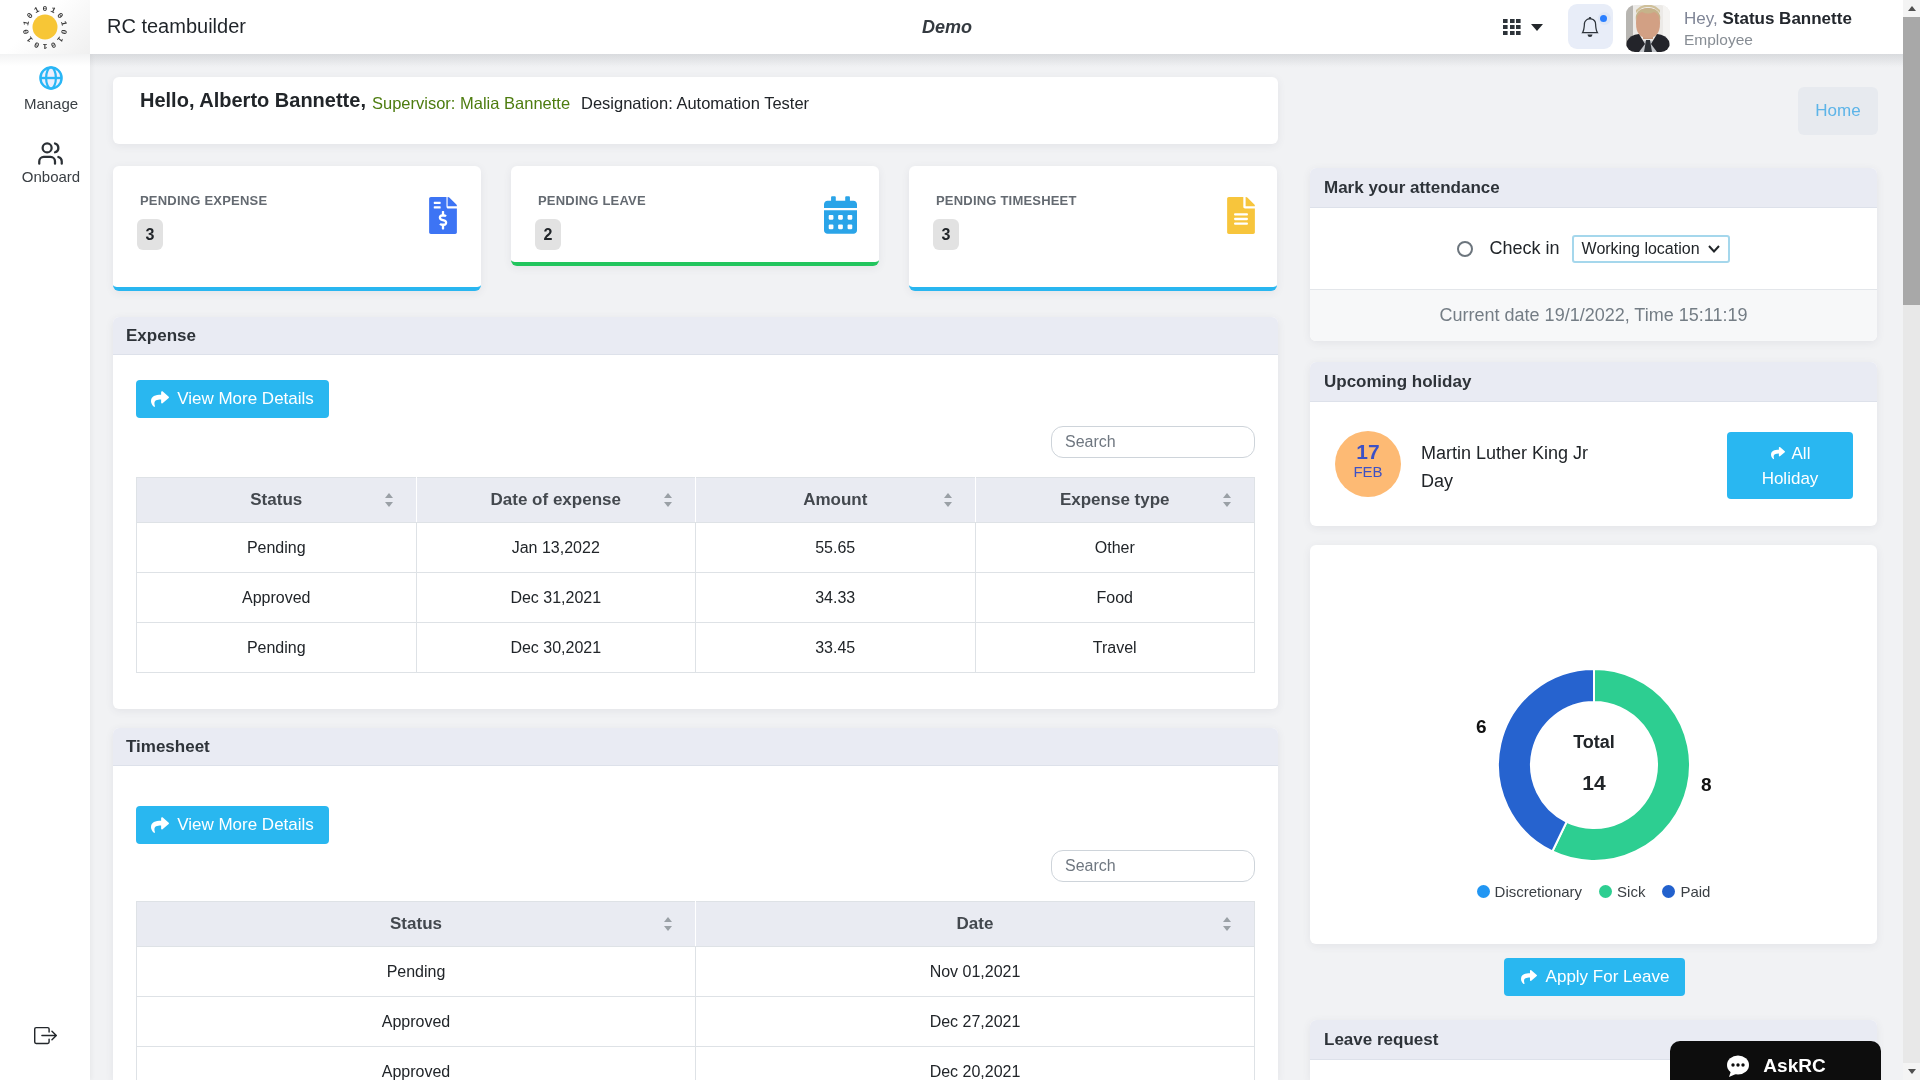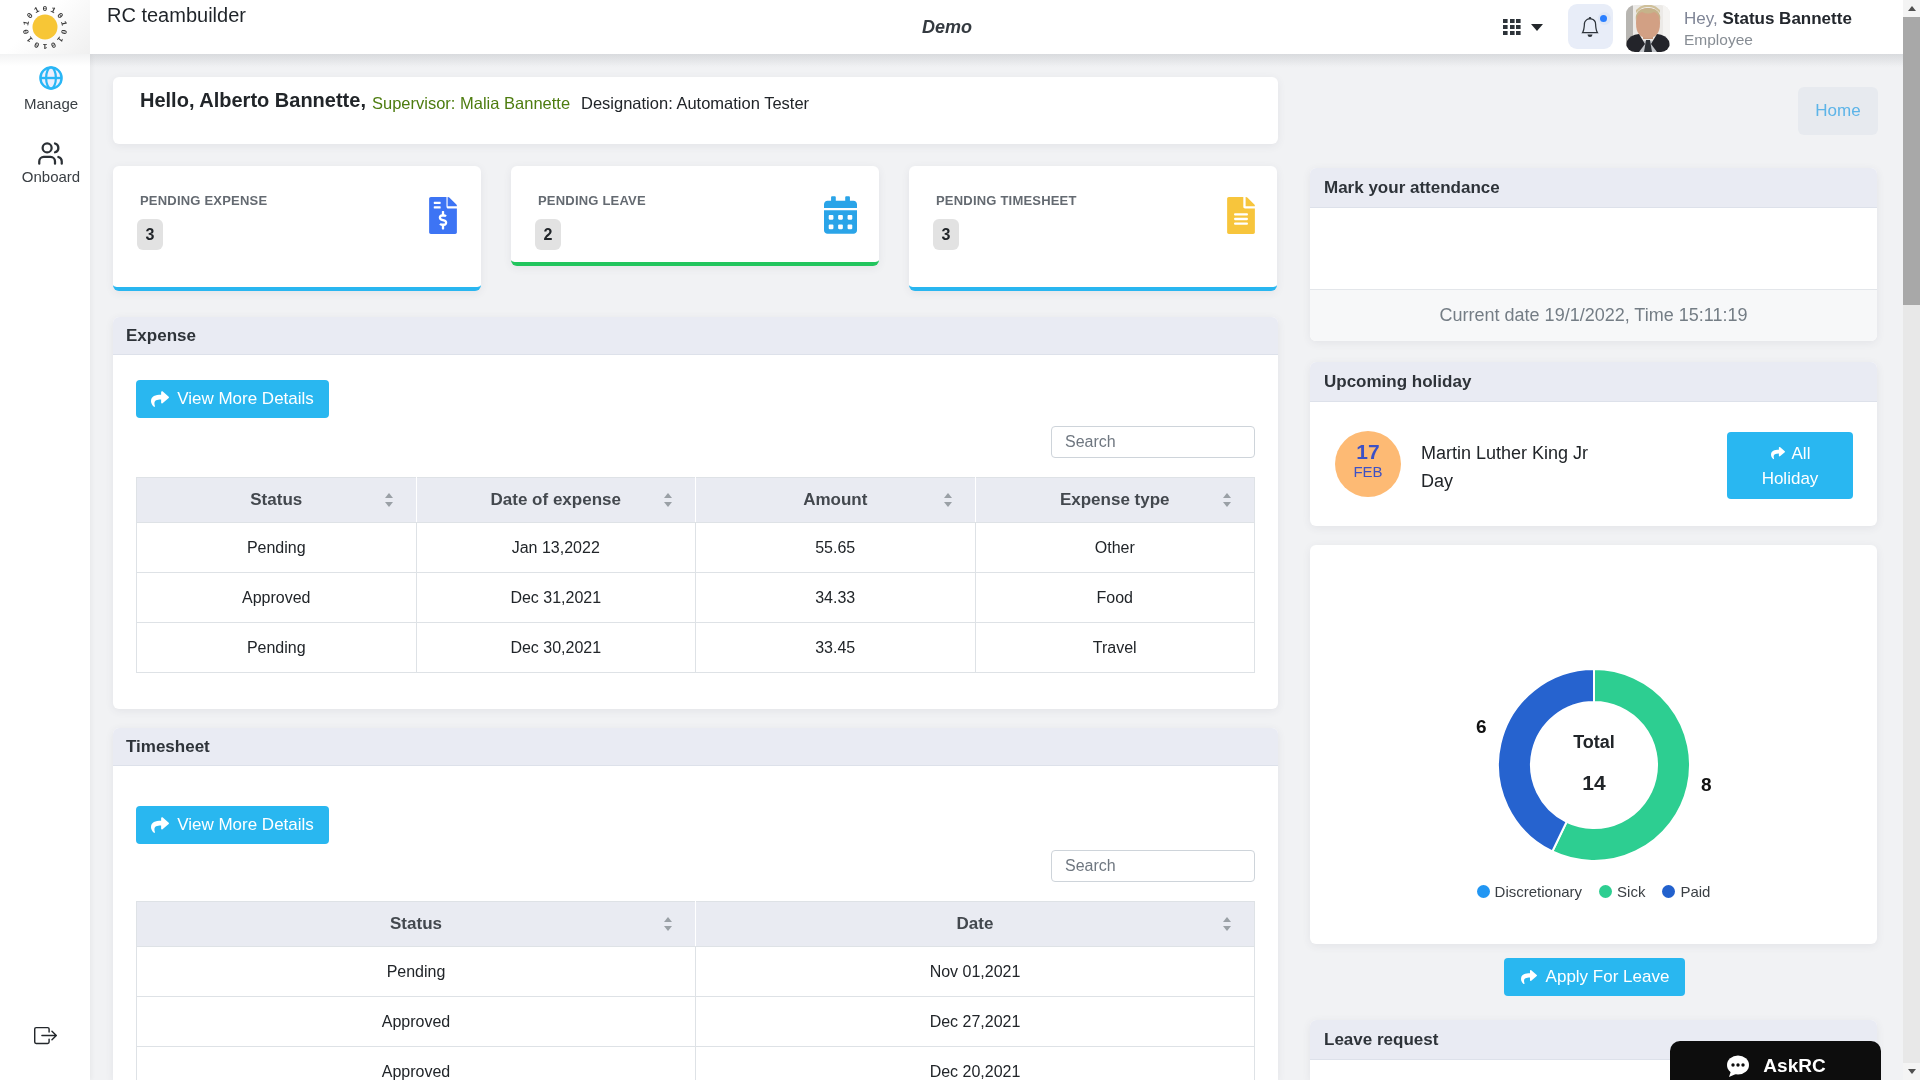--- a/index.html
+++ b/index.html
@@ -10,21 +10,21 @@
   #mainbg::before { content:""; position:absolute; left:0; top:0; width:100%; height:14px;
      background:linear-gradient(to bottom, rgba(130,135,142,0.13), rgba(130,135,142,0)); }
   #sidebar { left:0; top:54px; width:90px; height:1026px; background:#fff; box-shadow:2px 0 4px rgba(0,0,0,0.04); z-index:5; }
   #navbar { left:0; top:0; width:1903px; height:54px; background:#fff; z-index:6; }
   .card { position:absolute; background:#fff; border-radius:6px; box-shadow:0 2px 8px rgba(60,70,90,0.08); }
   .sechead { height:38px; background:#e9ebf3; border-bottom:1px solid #dde1ea; border-radius:6px 6px 0 0;
      display:flex; align-items:center; padding-left:13px; font-size:17px; font-weight:bold; color:#2e3339; }
   .btn-cyan { position:absolute; background:#29b7f0; color:#fff; border-radius:4px; display:flex;
      align-items:center; justify-content:center; font-size:17px; }
   .btn-cyan svg { margin-right:8px; }
-  .search { position:absolute; width:204px; height:32px; border:1px solid #ced4da; border-radius:4px;
+  .search { position:absolute; width:204px; height:32px; border:1px solid #ced4da; border-radius:12px;
      background:#fff; font-size:16px; color:#6f7780; display:flex; align-items:center; padding-left:13px; }
   table.tb { border-collapse:collapse; table-layout:fixed; width:100%; }
   table.tb th { background:#e9ebf2; border:1px solid #fff; border-top:1px solid #dee2e6; border-bottom:1px solid #dee2e6; height:45px; font-size:17px; color:#43484e;
      font-weight:bold; text-align:center; position:relative; }
   table.tb td { border:1px solid #dee2e6; height:50px; font-size:16px; color:#212529; text-align:center; background:#fff; }
   .sorticon { position:absolute; right:22px; top:50%; margin-top:-8px; width:10px; height:16px; }
   .rhead { height:40px; background:#e9ebf3; border-bottom:1px solid #dde1ea; border-radius:6px 6px 0 0;
      display:flex; align-items:center; padding-left:14px; font-size:17px; font-weight:bold; color:#2e3339; }
   .ptitle { font-size:13px; font-weight:bold; color:#646a71; letter-spacing:0.2px; }
   .badge { position:absolute; left:24px; top:53px; min-width:26px; height:31px; background:#e2e2e2;
@@ -52,21 +52,21 @@
 <text x="32.2" y="41.6" transform="rotate(154 32.2 41.6)" font-size="8" font-weight="bold" fill="#3a3a3a" text-anchor="middle" dominant-baseline="middle" font-family="Liberation Mono, monospace">0</text>
 <text x="24.0" y="43.5" transform="rotate(180 24.0 43.5)" font-size="8" font-weight="bold" fill="#3a3a3a" text-anchor="middle" dominant-baseline="middle" font-family="Liberation Mono, monospace">1</text>
 <text x="15.8" y="41.6" transform="rotate(206 15.8 41.6)" font-size="8" font-weight="bold" fill="#3a3a3a" text-anchor="middle" dominant-baseline="middle" font-family="Liberation Mono, monospace">0</text>
 <text x="9.1" y="36.3" transform="rotate(231 9.1 36.3)" font-size="8" font-weight="bold" fill="#3a3a3a" text-anchor="middle" dominant-baseline="middle" font-family="Liberation Mono, monospace">1</text>
 <text x="5.5" y="28.7" transform="rotate(257 5.5 28.7)" font-size="8" font-weight="bold" fill="#3a3a3a" text-anchor="middle" dominant-baseline="middle" font-family="Liberation Mono, monospace">0</text>
 <text x="5.5" y="20.3" transform="rotate(283 5.5 20.3)" font-size="8" font-weight="bold" fill="#3a3a3a" text-anchor="middle" dominant-baseline="middle" font-family="Liberation Mono, monospace">1</text>
 <text x="9.1" y="12.7" transform="rotate(309 9.1 12.7)" font-size="8" font-weight="bold" fill="#3a3a3a" text-anchor="middle" dominant-baseline="middle" font-family="Liberation Mono, monospace">0</text>
 <text x="15.8" y="7.4" transform="rotate(334 15.8 7.4)" font-size="8" font-weight="bold" fill="#3a3a3a" text-anchor="middle" dominant-baseline="middle" font-family="Liberation Mono, monospace">1</text>
 </svg>
 </div>
-<div class="abs" style="left:107px;top:4px;font-size:20px;font-weight:500;color:#1f2429;z-index:7;">RC teambuilder</div>
+<div class="abs" style="left:107px;top:15px;font-size:20px;font-weight:500;color:#1f2429;z-index:7;">RC teambuilder</div>
 <div class="abs" style="left:922px;top:17px;font-size:18px;font-style:italic;font-weight:600;color:#343a40;z-index:7;">Demo</div>
 
 <div class="abs" style="left:1503px;top:19px;width:18px;height:16px;z-index:7;
   background:
    linear-gradient(#2d3339,#2d3339) 0px 0px/4.6px 4px no-repeat,
    linear-gradient(#2d3339,#2d3339) 6.6px 0px/4.6px 4px no-repeat,
    linear-gradient(#2d3339,#2d3339) 13.2px 0px/4.6px 4px no-repeat,
    linear-gradient(#2d3339,#2d3339) 0px 6px/4.6px 4px no-repeat,
    linear-gradient(#2d3339,#2d3339) 6.6px 6px/4.6px 4px no-repeat,
    linear-gradient(#2d3339,#2d3339) 13.2px 6px/4.6px 4px no-repeat,
@@ -232,20 +232,27 @@
             <td>Approved</td>
             <td>Dec 20,2021</td>
           </tr>
     </tbody>
       </table>
   </div>
 </div>
 
 <div class="card" style="left:1310px;top:168px;width:567px;height:173px;">
   <div class="rhead">Mark your attendance</div>
+  <div style="position:absolute;left:0;top:40px;width:567px;height:81px;display:flex;align-items:center;justify-content:center;">
+    <span style="display:inline-block;width:16px;height:16px;border:2px solid #6c757d;border-radius:50%;margin-right:17px;"></span>
+    <span style="font-size:18px;color:#212529;margin-right:12px;">Check in</span>
+    <span style="display:inline-flex;align-items:center;border:2px solid #a5d7ec;border-radius:3px;height:28px;padding:0 8px;font-size:16px;color:#212529;">Working location&nbsp;&nbsp;<svg width="12" height="8" viewBox="0 0 12 8">
+          <path d="M1 1 L6 6.5 L11 1" stroke="#212529" stroke-width="2" fill="none"></path>
+        </svg></span>
+  </div>
   <div style="position:absolute;left:0;top:121px;width:567px;height:52px;background:#f7f8f9;border-top:1px solid #e3e6ea;border-radius:0 0 6px 6px;display:flex;align-items:center;justify-content:center;font-size:18px;color:#747d85;">Current date 19/1/2022, Time 15:11:19</div>
 </div>
 
 <div class="card" style="left:1310px;top:362px;width:567px;height:164px;">
   <div class="rhead">Upcoming holiday</div>
   <div style="position:absolute;left:25px;top:69px;width:66px;height:66px;border-radius:50%;background:#fdba74;text-align:center;">
     <div style="font-size:21px;font-weight:bold;color:#3d51c5;margin-top:10px;line-height:22px;">17</div>
     <div style="font-size:15px;color:#3d51c5;line-height:18px;">FEB</div>
   </div>
   <div style="position:absolute;left:111px;top:77px;font-size:18px;color:#212529;line-height:28px;">Martin Luther King Jr<br>Day</div>

